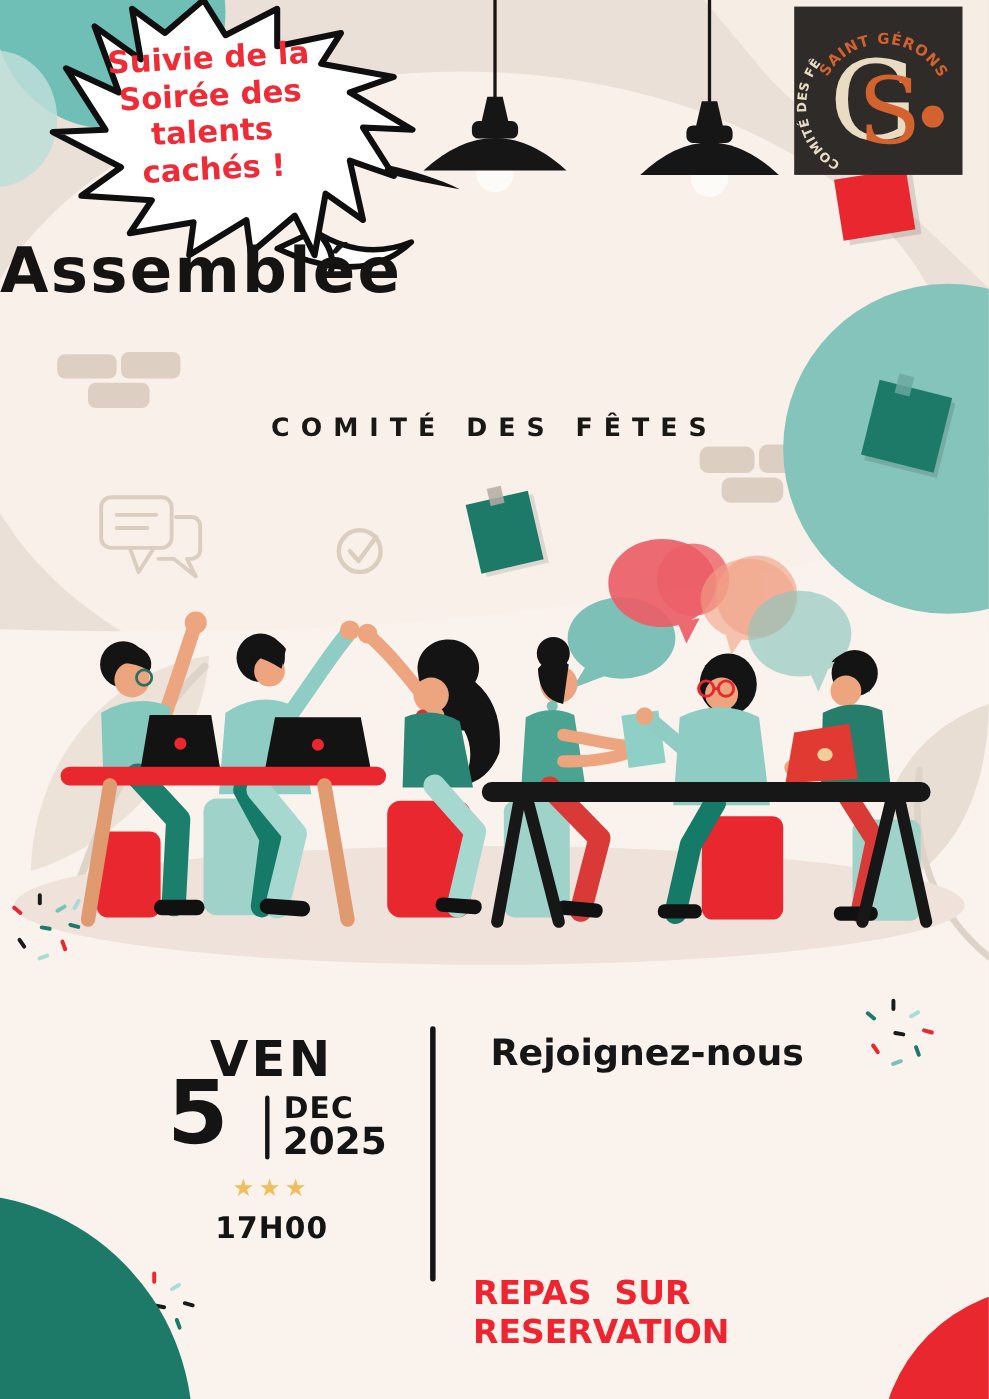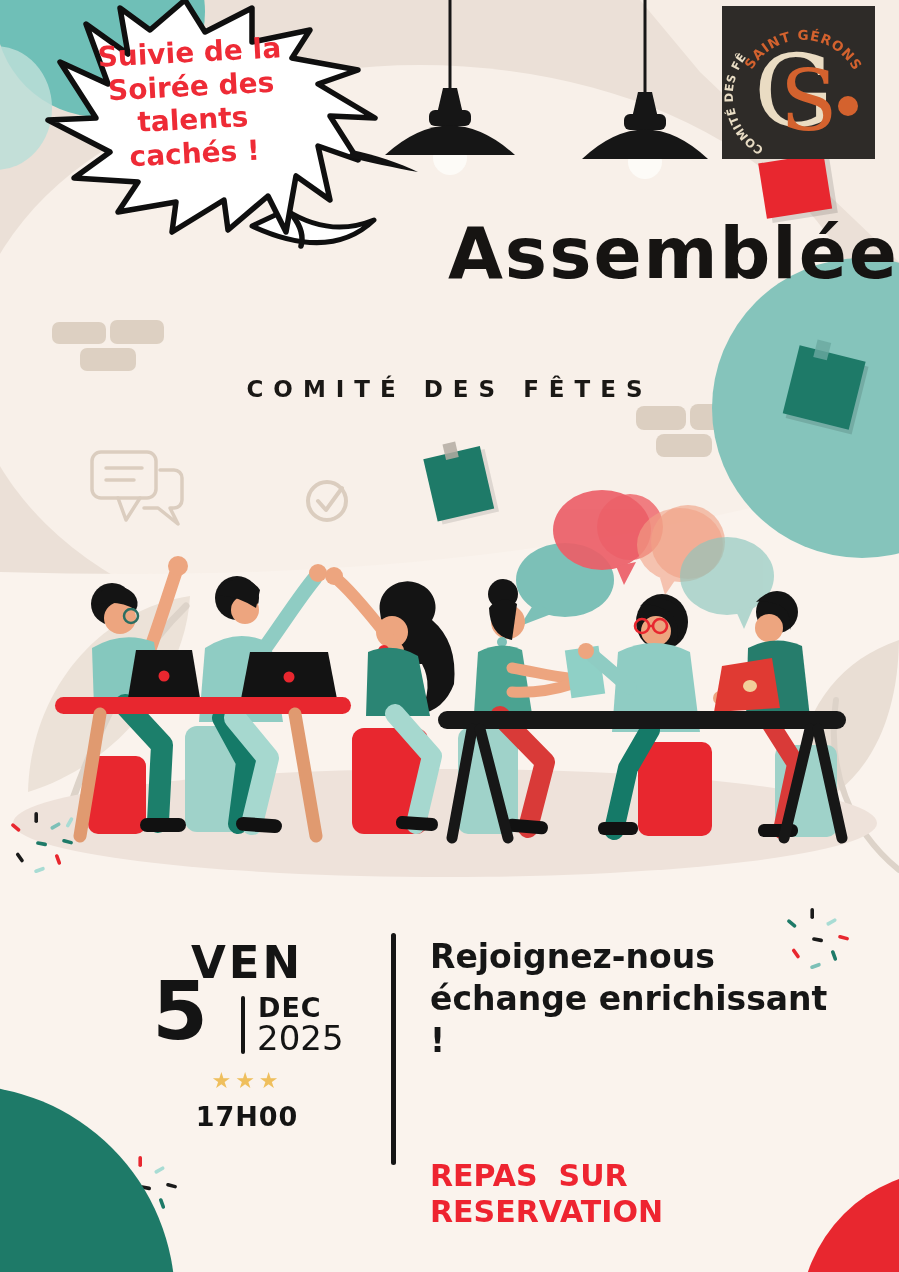--- a/index.html
+++ b/index.html
@@ -3,37 +3,37 @@
 <meta charset="utf-8">
 <style>
   html,body{margin:0;padding:0;background:#777;}
   .poster{position:relative;width:899px;height:1272px;overflow:hidden;background:#f9f1ea;
           font-family:"DejaVu Sans",sans-serif;}
   .abs{position:absolute;}
   svg{display:block;}
   
   .burst-text{left:58px;top:36px;width:268px;transform:rotate(-3deg);
     text-align:center;color:#ee2b36;font-weight:bold;font-size:28px;line-height:1.2;letter-spacing:0px;}
-  .title{left:0;right:0;top:218px;text-align:right;color:#161412;font-weight:bold;
-    font-size:71px;line-height:1.0;letter-spacing:2px;}
+  .title{left:0;right:0;top:218px;text-align:left;color:#161412;font-weight:bold;
+    font-size:57px;line-height:1.0;letter-spacing:2px;}
   .subtitle{left:0;right:0;top:372px;text-align:center;color:#1a1815;font-weight:bold;
     font-size:23px;line-height:1.5;letter-spacing:10px;}
   .sched-day{left:147px;top:936px;width:200px;text-align:center;font-weight:bold;
     font-size:45px;letter-spacing:3px;color:#141414;}
   .sched-num{left:138px;top:972px;width:84px;text-align:center;font-weight:bold;
     font-size:80px;color:#141414;line-height:1;}
   .sched-bar{left:241px;top:996px;width:4px;height:58px;background:#141414;border-radius:2px;}
   .sched-month{left:258px;top:992px;font-weight:bold;font-size:27px;letter-spacing:1px;color:#141414;}
-  .sched-year{left:257px;top:1018px;font-weight:normal;font-size:34px;color:#141414;}
+  .sched-year{left:257px;top:1018px;font-weight:bold;font-size:34px;color:#141414;}
   .sched-stars{left:147px;top:1068px;width:200px;text-align:center;font-size:22px;
     letter-spacing:4px;color:#efbf5d;}
   .sched-time{left:147px;top:1101px;width:200px;text-align:center;font-weight:bold;
     font-size:27px;color:#141414;letter-spacing:1px;}
   .divider{left:391px;top:933px;width:5px;height:232px;background:#151515;border-radius:3px;}
-  .message{left:430px;top:936px;width:420px;color:#161616;font-weight:bold;
+  .message{left:446px;top:936px;width:420px;color:#161616;font-weight:bold;
     font-size:33px;line-height:1.28;}
   .notice{left:430px;top:1086px;width:440px;color:#ee2430;font-weight:bold;
     font-size:30px;line-height:1.2;white-space:pre-wrap;}
   
   .logo{left:722px;top:6px;width:153px;height:153px;background:#2e2b28;}
 </style>
 </head>
 <body>
 
 <div class="poster">
@@ -335,20 +335,19 @@
   <div class="abs sched-bar"></div>
   <div class="abs sched-month">DEC</div>
   <div class="abs sched-year">2025</div>
   <div class="abs sched-stars">★★★</div>
   <div class="abs sched-time">17H00</div>
 
   <div class="abs divider"></div>
 
   <div class="abs message">
     <div>Rejoignez-nous</div>
-    <div>échange enrichissant !</div>
   </div>
   <div class="abs notice">
     <div>REPAS  SUR RESERVATION</div>
     
   </div>
 
 </div>
 
 </body></html>

